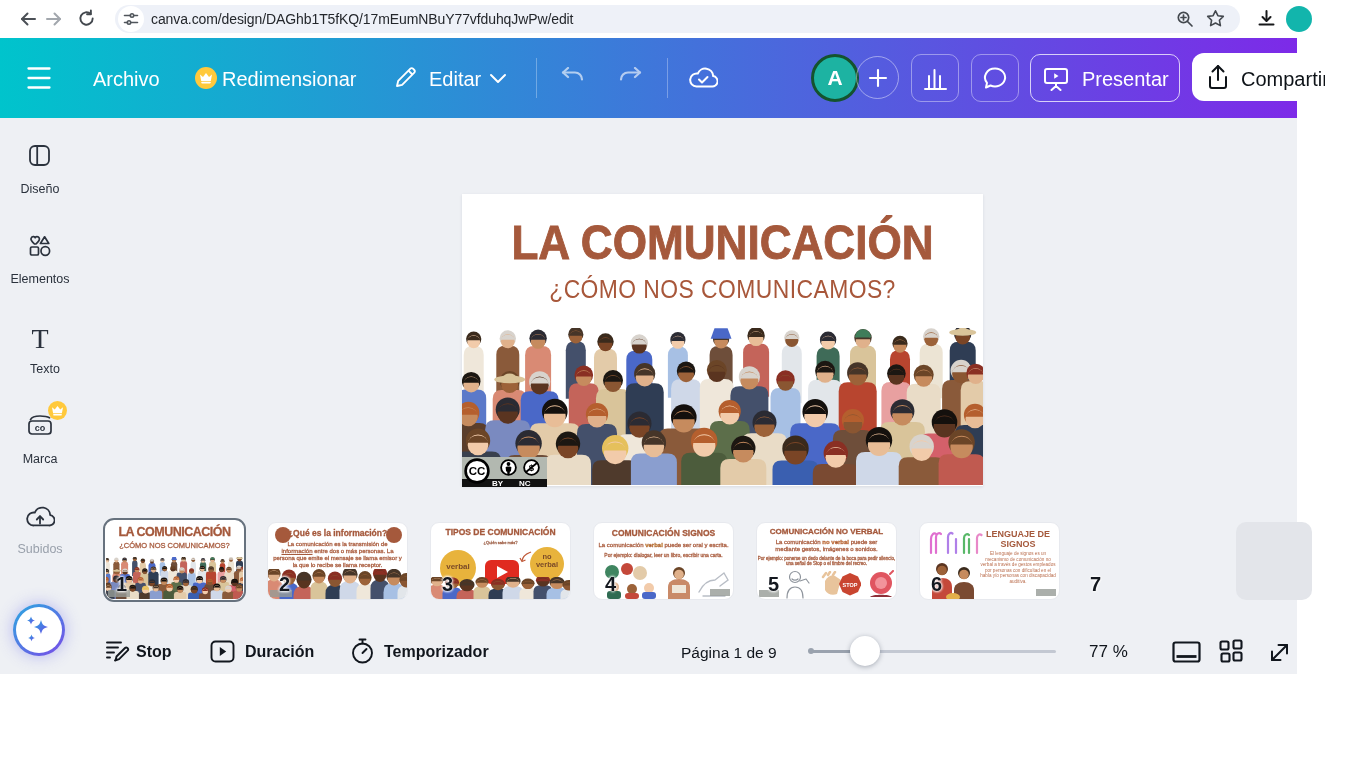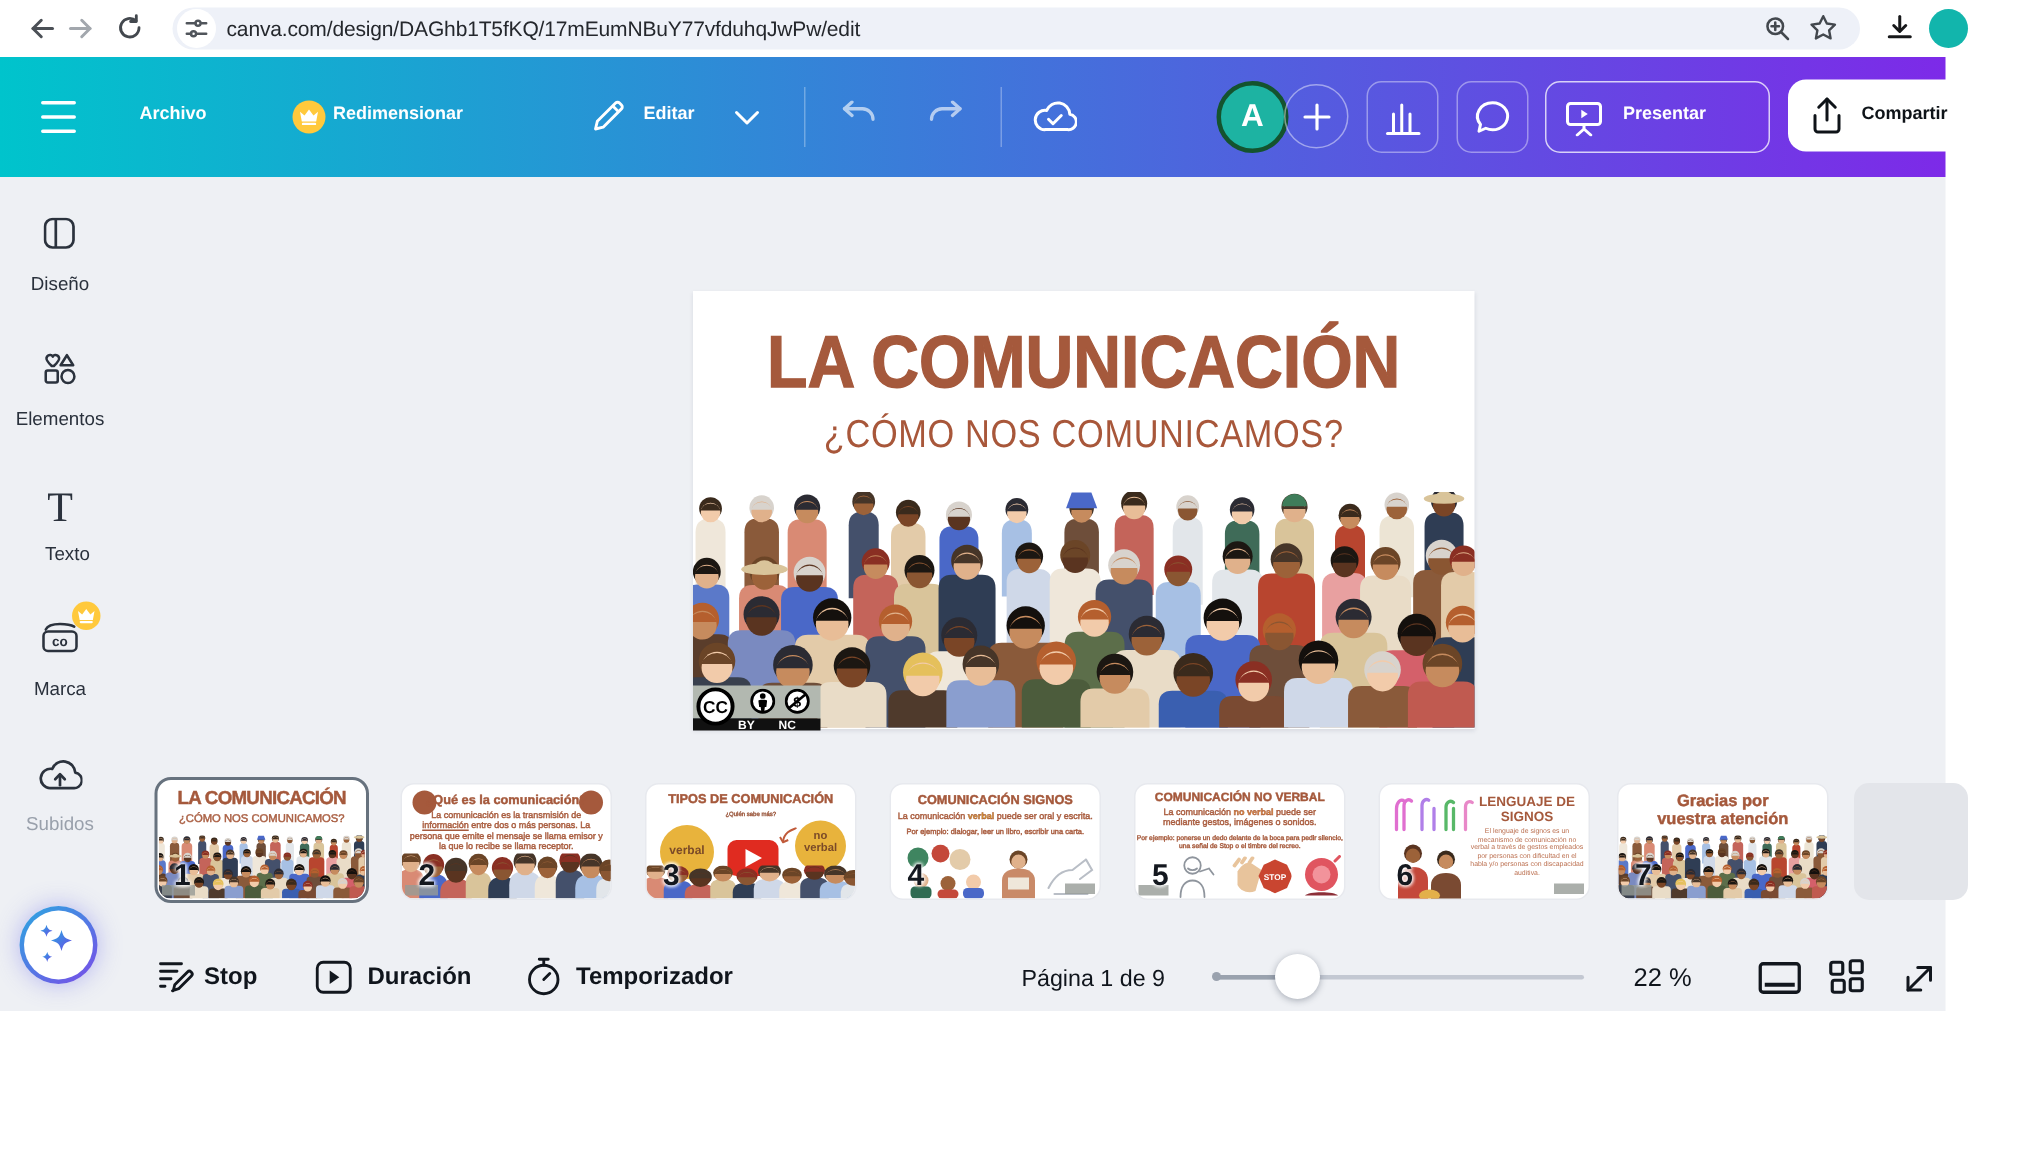--- a/index.html
+++ b/index.html
@@ -1,21 +1,21 @@
 <!DOCTYPE html>
 <html><head><meta charset="utf-8"><style>
 *{margin:0;padding:0;box-sizing:border-box}
 html,body{width:1362px;height:768px;background:#fff;font-family:"Liberation Sans",sans-serif;}
 #win{position:absolute;left:0;top:0;width:1325px;height:674px;background:#fff;overflow:hidden}
 .abs{position:absolute}
 #chrome{position:absolute;left:0;top:0;width:1297px;height:38px;background:#fff}
 #pill{position:absolute;left:115px;top:5px;width:1125px;height:28px;border-radius:14px;background:#eef1f8}
 #url{position:absolute;left:151px;top:11px;font-size:14px;color:#24272c;letter-spacing:-0.1px}
 #topbar{position:absolute;left:0;top:38px;width:1297px;height:80px;background:linear-gradient(90deg,#00c4cc,#7d2ae8)}
-.tbtxt{position:absolute;top:30px;font-size:12px;font-weight:700;color:#fff;white-space:nowrap}
+.tbtxt{position:absolute;top:30px;font-size:20px;font-weight:400;color:#fff;white-space:nowrap}
 .obtn{position:absolute;top:16px;height:48px;border:1px solid rgba(255,255,255,0.4);border-radius:10px}
 #editor{position:absolute;left:0;top:118px;width:1297px;height:556px;background:#eef0f4}
 .rlabel{position:absolute;width:80px;text-align:center;font-size:12.5px;color:#2a313c}
 #page{position:absolute;left:462px;top:76px;width:521px;height:292px;background:#fff;box-shadow:0 1px 3px rgba(20,30,60,0.10)}
 #ptitle{position:absolute;left:0;top:24px;width:521px;text-align:center;font-size:49px;line-height:1;font-weight:700;color:#a5593c;letter-spacing:0;white-space:nowrap;transform:scaleX(0.9);-webkit-text-stroke:0.9px #a5593c}
 #psub{position:absolute;left:0;top:82px;width:521px;text-align:center;font-size:26px;line-height:1;font-weight:400;color:#a8573a;letter-spacing:0.5px;white-space:nowrap;transform:scaleX(0.88)}
 .thumb{position:absolute;top:404px;width:141px;height:78px;background:#fff;border:1px solid #e7e9ee;border-radius:9px;overflow:hidden}
 .tnum{position:absolute;font-size:20px;font-weight:600;color:#14181f;text-shadow:0 0 3px #fff,0 0 3px #fff,0 0 3px #fff;z-index:5}
 .bbtxt{position:absolute;top:525px;font-size:16px;font-weight:700;color:#10151c;white-space:nowrap}
 .ttitle{position:absolute;width:100%;text-align:center;font-weight:700;color:#a5593c;white-space:nowrap;-webkit-text-stroke:0.3px #a5593c}
@@ -489,21 +489,21 @@
    <svg class="abs" style="left:-2px;bottom:0" width="141" height="42" viewBox="0 0 521 156" preserveAspectRatio="none">
           <use href="#crowd"></use>
         </svg>
    <div class="abs" style="left:2px;bottom:2px;width:22px;height:7px;background:rgba(150,155,150,0.8)"></div>
  </div>
  <div class="tnum" style="left:116px;top:455px">1</div>
 
  <div class="thumb" style="left:267px">
    <div class="abs" style="left:7px;top:4px;width:16px;height:16px;border-radius:8px;background:#a5593c"></div>
    <div class="abs" style="left:118px;top:4px;width:16px;height:16px;border-radius:8px;background:#a5593c"></div>
-   <div class="ttitle" style="top:5px;font-size:8.5px">¿Qué es la comunicación?</div>
+   <div class="ttitle" style="top:5px;font-size:8.5px">¿Qué es la información?</div>
    <div class="ttitle" style="top:18px;font-size:6px;font-weight:400;color:#bb6f4f">La comunicación es la transmisión de</div>
    <div class="ttitle" style="top:25px;font-size:6px;font-weight:400;color:#bb6f4f"><u>información</u> entre dos o más personas. La</div>
    <div class="ttitle" style="top:32px;font-size:6px;font-weight:400;color:#bb6f4f">persona que emite el mensaje se llama emisor y</div>
    <div class="ttitle" style="top:39px;font-size:6px;font-weight:400;color:#bb6f4f">la que lo recibe se llama receptor.</div>
    <svg class="abs" style="left:0;bottom:0" width="141" height="30" viewBox="0 0 141 30">
           <use href="#headsrow"></use>
         </svg>
    <div class="abs" style="left:2px;bottom:2px;width:22px;height:7px;background:rgba(150,155,150,0.8)"></div>
  </div>
  <div class="tnum" style="left:279px;top:455px">2</div>
@@ -602,28 +602,20 @@
           <path d="M4 42V28c0-6 4-9 10-9s10 3 10 9v14Z" fill="#c4483a"></path>
           <circle cx="36" cy="14" r="6" fill="#3a2a1c"></circle>
           <circle cx="36" cy="15.5" r="4.8" fill="#c68b5e"></circle>
           <path d="M26 42V31c0-5 4-8 10-8s10 3 10 8v11Z" fill="#7a4a32"></path>
           <ellipse cx="25" cy="38" rx="7" ry="4" fill="#e3b04a"></ellipse>
         </svg>
    <div class="abs" style="right:3px;bottom:3px;width:20px;height:7px;background:rgba(150,155,150,0.8)"></div>
  </div>
  <div class="tnum" style="left:931px;top:455px">6</div>
 
- <div class="thumb" style="left:1078px">
-   <div class="ttitle" style="top:5px;font-size:11px">Gracias por</div>
-   <div class="ttitle" style="top:17px;font-size:11px">vuestra atención</div>
-   <svg class="abs" style="left:0;bottom:0" width="141" height="42" viewBox="0 0 521 156" preserveAspectRatio="none">
-          <use href="#crowd"></use>
-        </svg>
-   <div class="abs" style="left:2px;bottom:2px;width:20px;height:7px;background:rgba(150,155,150,0.8)"></div>
- </div>
  <div class="tnum" style="left:1090px;top:455px">7</div>
 
  <div class="abs" style="left:1236px;top:404px;width:76px;height:78px;border-radius:10px;background:#e3e5ea"></div>
 
  <svg class="abs" style="left:105px;top:521px" width="25" height="25" viewBox="0 0 25 25" fill="none" stroke="#12171e" stroke-width="1.9" stroke-linecap="round" stroke-linejoin="round">
         <path d="M2 3.5h14M2 8.5h11M2 13.5h7M2 18.5h3"></path>
         <path d="M10.5 21.5l1-4L20 9a1.7 1.7 0 0 1 2.4 0l.2.2a1.7 1.7 0 0 1 0 2.4l-8.5 8.5-4.1 1.4Z"></path>
       </svg>
  <div class="bbtxt" style="left:136px">Stop</div>
  <svg class="abs" style="left:210px;top:522px" width="25" height="23" viewBox="0 0 25 23" fill="none" stroke="#12171e" stroke-width="1.9">
@@ -635,21 +627,21 @@
         <circle cx="12.5" cy="15" r="9.5"></circle>
         <path d="M9.5 1.5h6M12.5 1.5v4"></path>
         <path d="M12.5 15l4-4"></path>
       </svg>
  <div class="bbtxt" style="left:384px">Temporizador</div>
  <div class="bbtxt" style="left:681px;font-weight:400;font-size:15.5px;top:526px">Página 1 de 9</div>
  <div class="abs" style="left:810px;top:532px;width:246px;height:2.5px;background:#c3c8d2;border-radius:2px"></div>
  <div class="abs" style="left:810px;top:532px;width:45px;height:2.5px;background:#9aa2ae;border-radius:2px"></div>
  <div class="abs" style="left:808px;top:530px;width:6px;height:6px;border-radius:3px;background:#9aa2ae"></div>
  <div class="abs" style="left:850px;top:518px;width:30px;height:30px;border-radius:15px;background:#fff;box-shadow:0 1px 5px rgba(30,40,60,0.35)"></div>
- <div class="bbtxt" style="left:1089px;font-size:17px;font-weight:500;top:524px">22 %</div>
+ <div class="bbtxt" style="left:1089px;font-size:17px;font-weight:500;top:524px">77 %</div>
  <svg class="abs" style="left:1172px;top:523px" width="29" height="22" viewBox="0 0 29 22" fill="none" stroke="#12171e" stroke-width="2.2">
         <rect x="1.5" y="1.5" width="26" height="19" rx="2"></rect>
         <path d="M4.5 15.5h20" stroke-width="2.8"></path>
       </svg>
  <svg class="abs" style="left:1219px;top:521px" width="24" height="24" viewBox="0 0 24 24" fill="none" stroke="#12171e" stroke-width="2.1">
         <rect x="1.5" y="2.5" width="8" height="8" rx="1.5"></rect>
         <rect x="14.5" y="1.5" width="8" height="8" rx="1.5"></rect>
         <rect x="2.5" y="14.5" width="8" height="8" rx="1.5"></rect>
         <rect x="14.5" y="13.5" width="8" height="8" rx="1.5"></rect>
       </svg>

